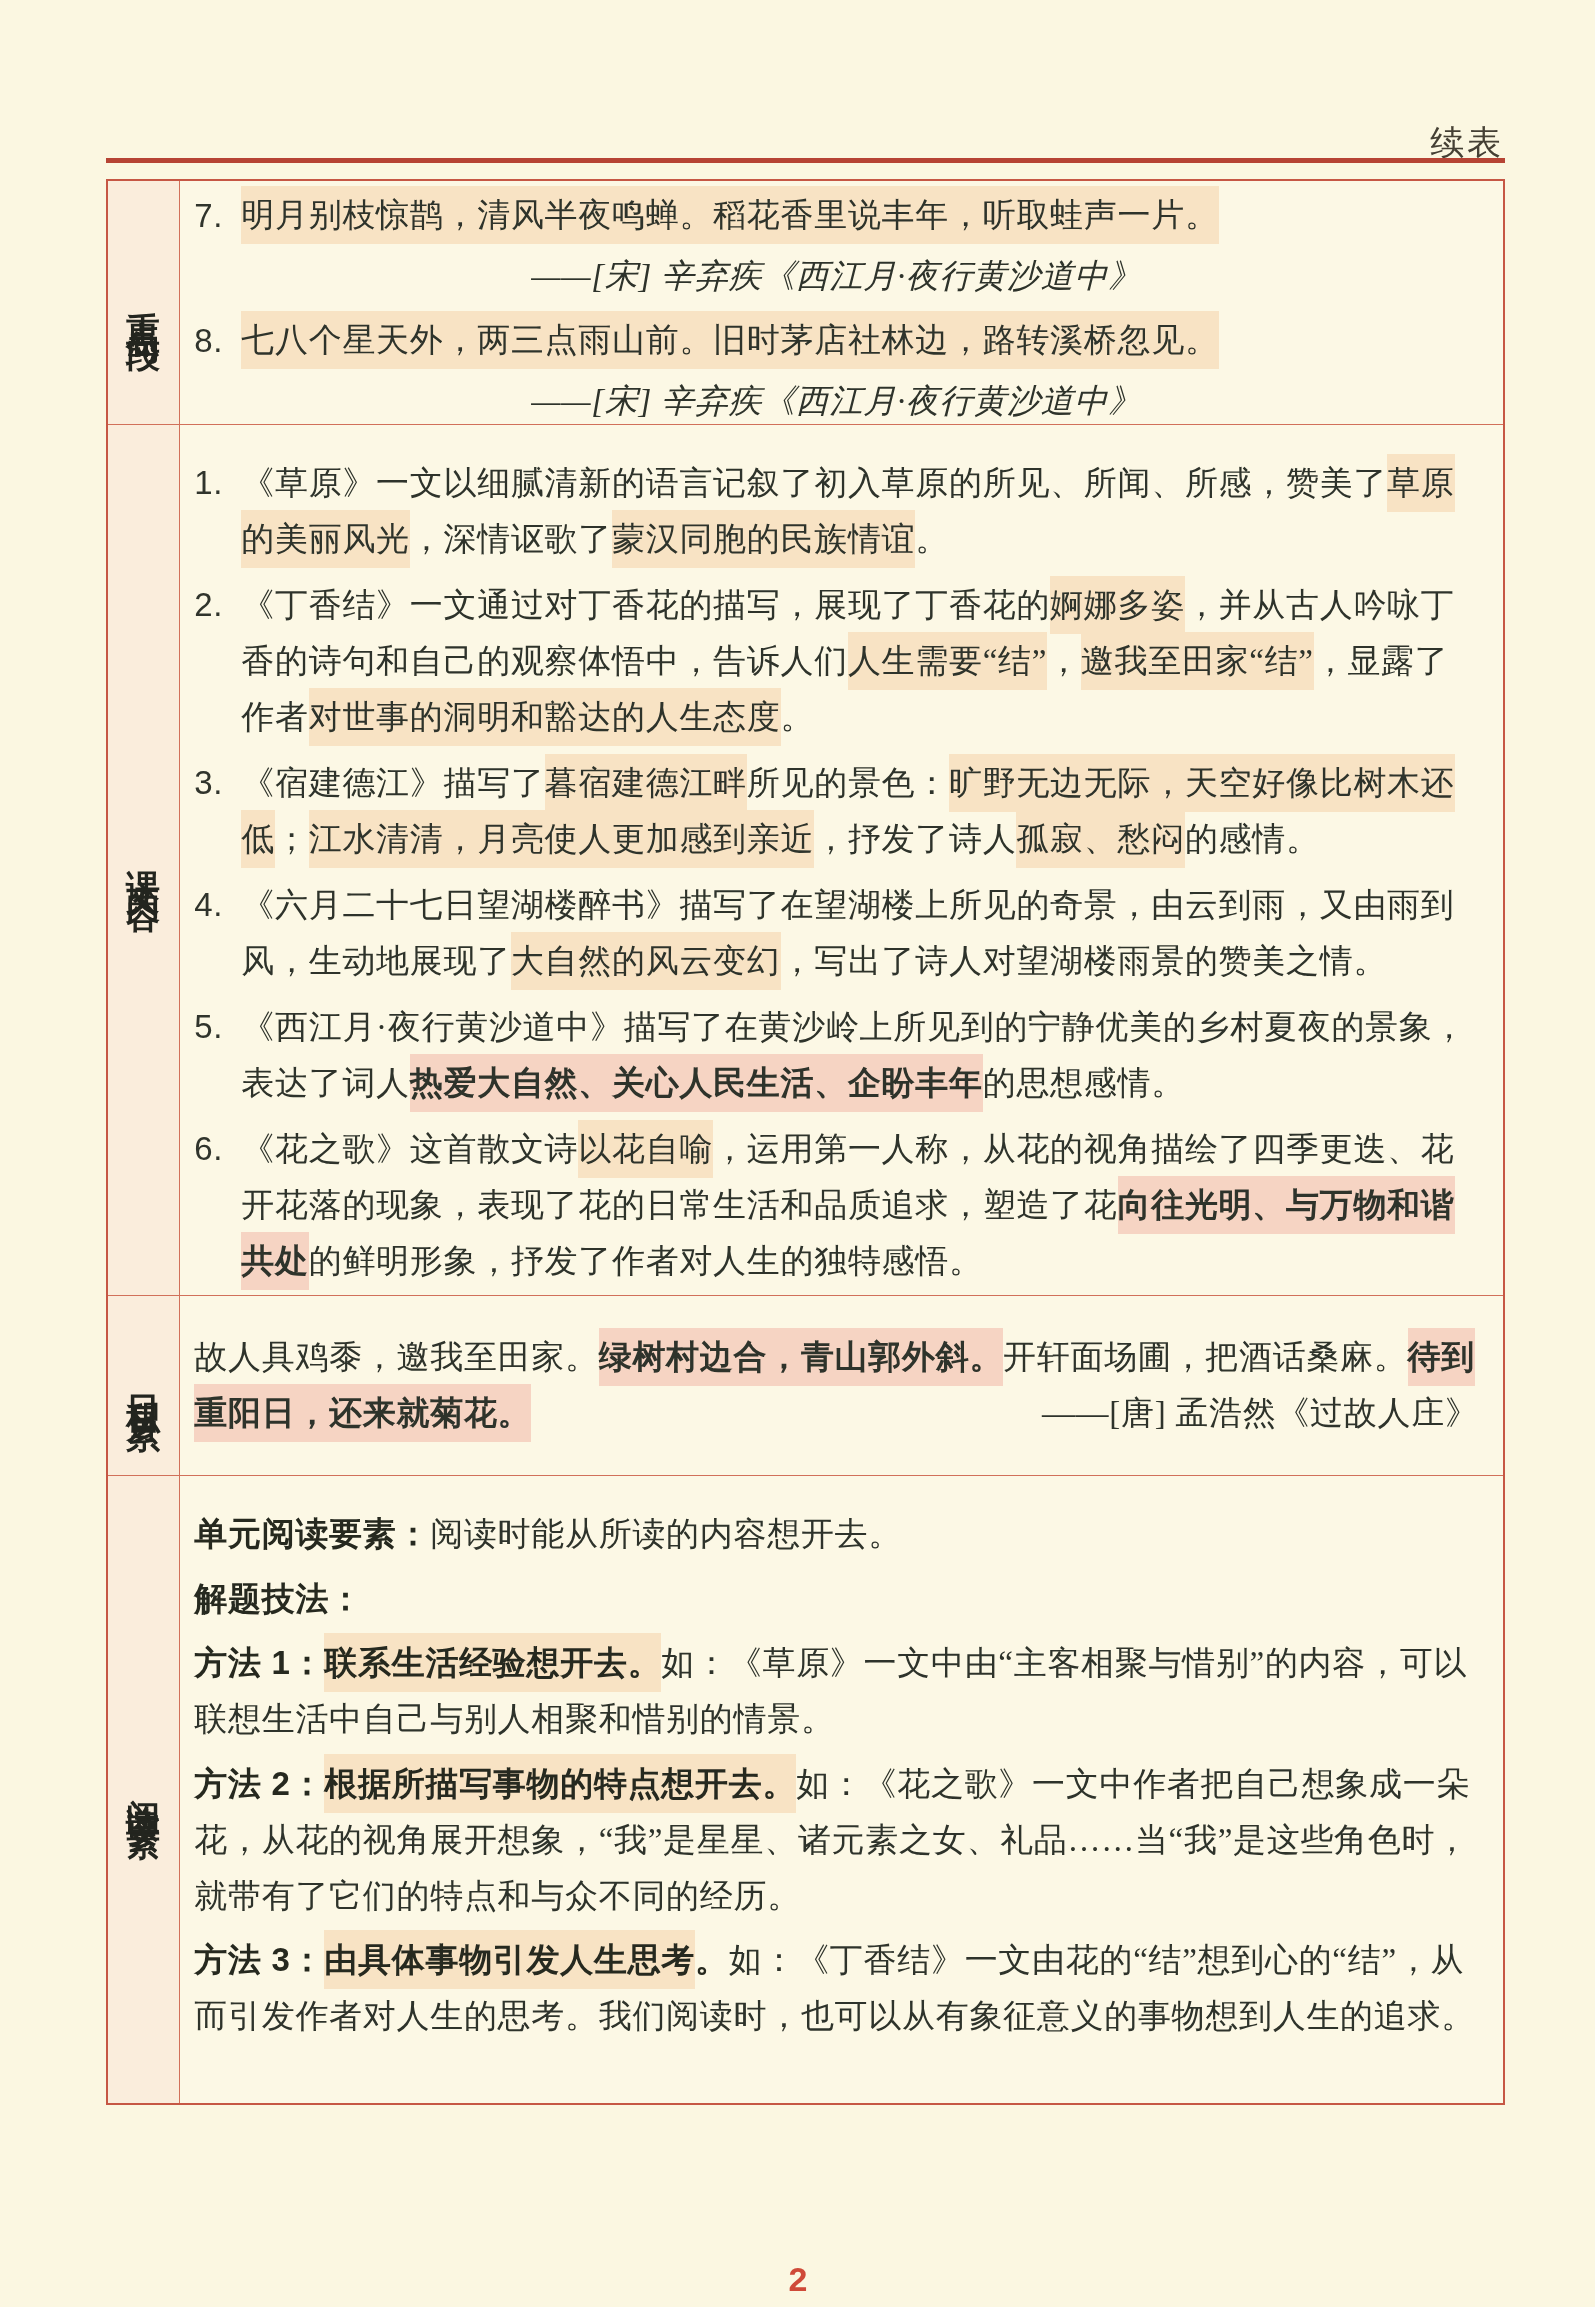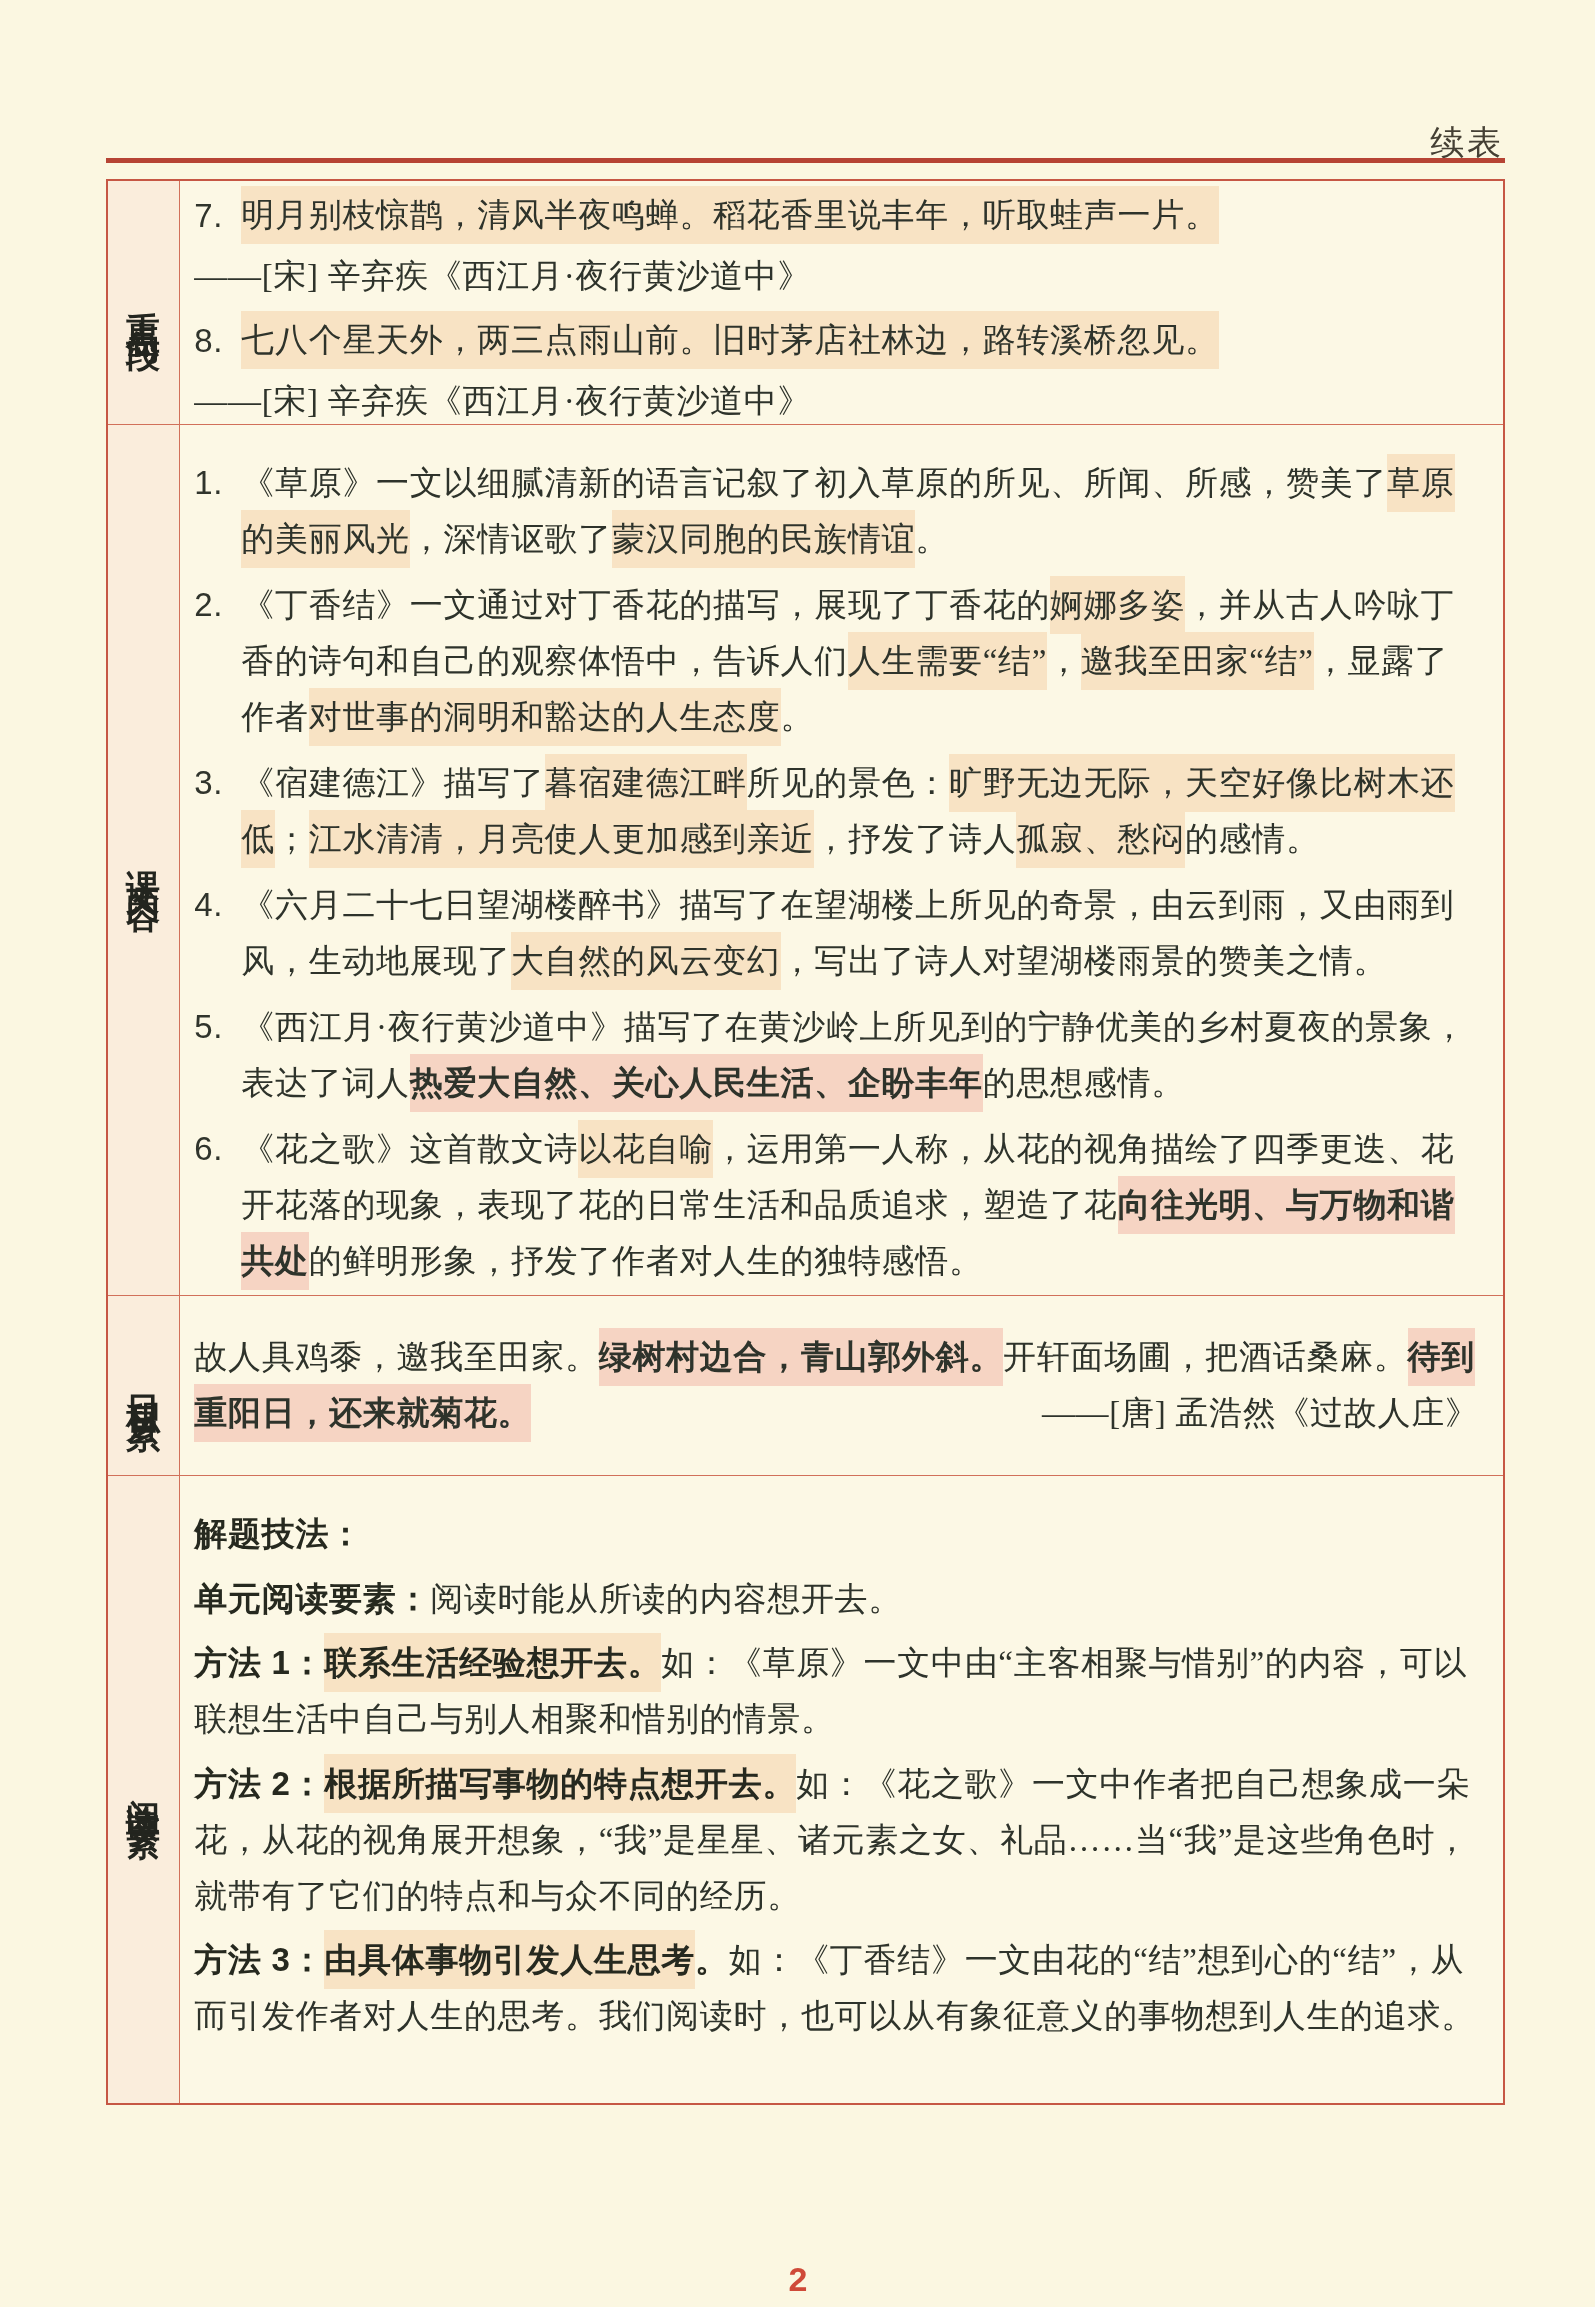--- a/index.html
+++ b/index.html
@@ -53,23 +53,24 @@
   #row-3 .content-cell{padding:30px 21.5px 0 14.3px;}
   .item{display:flex;}
   #row-1 .item{margin-bottom:10px;}
   .num{
     width:47px;flex:none;
     font-family:"Liberation Sans",sans-serif;
     color:#30342c;
   }
   .btxt{flex:1;min-width:0;}
   .attr{
-    text-align:left;
+    text-align:center;
     padding-right:2.9px;
     margin:4.3px 0 7.2px 0;
+    font-style:italic;
   }
   .attr-floating{
     position:absolute;
     right:24.4px;
     top:89px;
     line-height:56px;
     white-space:nowrap;
   }
   .block{margin-bottom:8.6px;}
   .hl{padding:11px 0;-webkit-box-decoration-break:clone;box-decoration-break:clone;}
@@ -153,22 +154,22 @@
         <div class="para"><span>故人具鸡黍，邀我至田家。</span><span class="hl hl-pink">绿树村边合，青山郭外斜。</span><span>开轩面场圃，把酒话桑麻。</span><span class="hl hl-pink">待到重阳日，还来就菊花。</span></div>
         <div class="attr-floating">——[唐] 孟浩然《过故人庄》</div>
       </div>
   </section>
 
   <section class="row" id="row-3" style="flex:1;">
     <div class="label-cell">
       <div class="label-text">阅读要素</div>
     </div>
     <div class="content-cell">
+        <div class="block"><span class="bold-lead">单元阅读要素：</span><span>阅读时能从所读的内容想开去。</span></div>
         <div class="block"><span class="bold-lead">解题技法：</span></div>
-        <div class="block"><span class="bold-lead">单元阅读要素：</span><span>阅读时能从所读的内容想开去。</span></div>
         <div class="block"><span class="bold-lead">方法 1：</span><span class="hl hl-peach bold-lead">联系生活经验想开去。</span><span>如：《草原》一文中由“主客相聚与惜别”的内容，可以联想生活中自己与别人相聚和惜别的情景。</span></div>
         <div class="block"><span class="bold-lead">方法 2：</span><span class="hl hl-peach bold-lead">根据所描写事物的特点想开去。</span><span>如：《花之歌》一文中作者把自己想象成一朵花，从花的视角展开想象，“我”是星星、诸元素之女、礼品……当“我”是这些角色时，就带有了它们的特点和与众不同的经历。</span></div>
         <div class="block"><span class="bold-lead">方法 3：</span><span class="hl hl-peach bold-lead">由具体事物引发人生思考</span><span class="bold-lead">。</span><span>如：《丁香结》一文由花的“结”想到心的“结”，从而引发作者对人生的思考。我们阅读时，也可以从有象征意义的事物想到人生的追求。</span></div>
       </div>
   </section>
 
 </div>
 
 <div class="pagenum">2</div>
 

